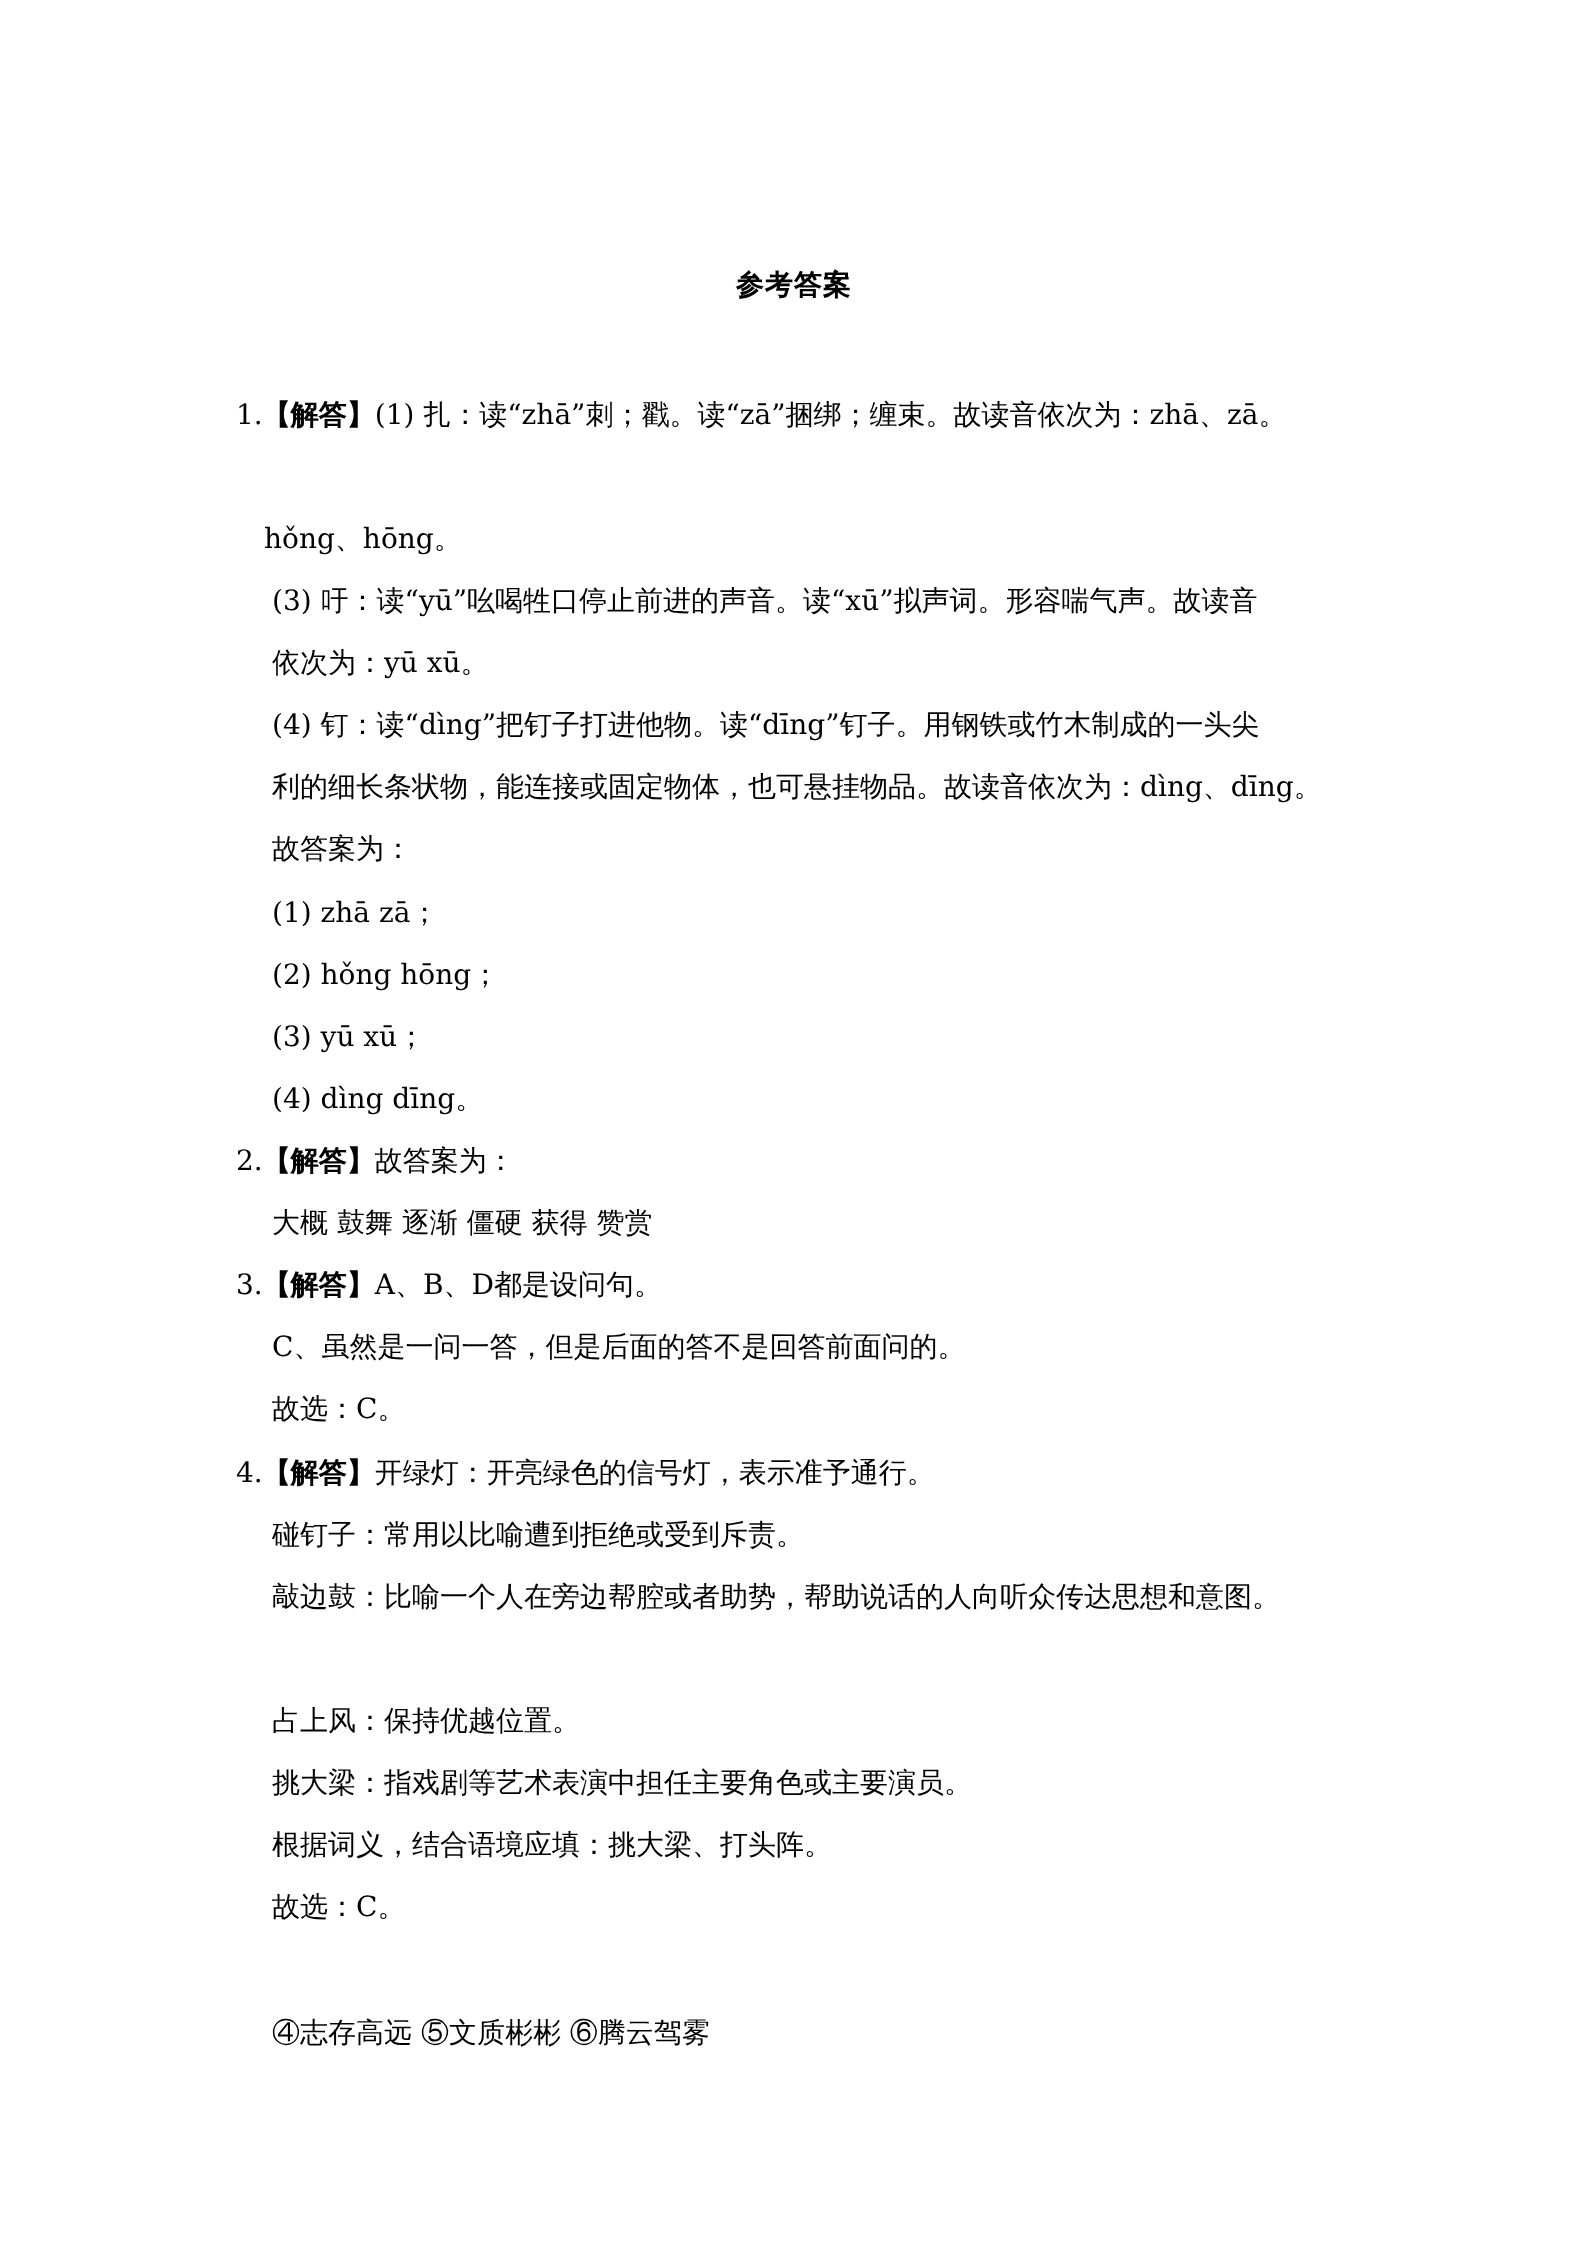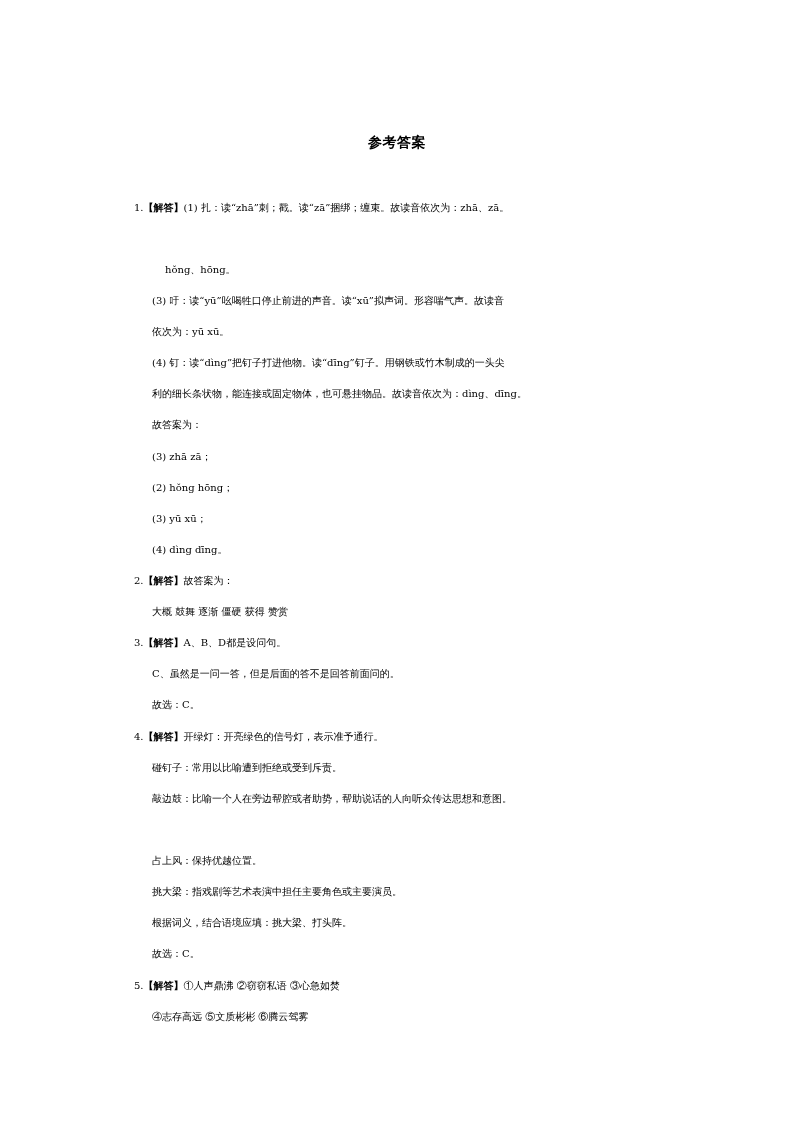--- a/index.html
+++ b/index.html
@@ -1,54 +1,53 @@
 <!DOCTYPE html>
 <html><head>
 <meta charset="utf-8">
 <style>
   html, body { margin: 0; padding: 0; background: #ffffff; }
   body { width: 794px; height: 1123px; position: relative; overflow: hidden;
          font-family: "DejaVu Serif", "Liberation Serif", serif; color: #000; }
   .page { position: absolute; left: 0; top: 0; width: 794px; height: 910px; }
   .title { position: absolute; top: 134px; left: 0; width: 794px; text-align: center;
            font-size: 14px; font-weight: bold; letter-spacing: 0.5px; }
-  .line { position: absolute; font-size: 10px; line-height: 18px; white-space: nowrap; margin-left: 16px; }
+  .line { position: absolute; font-size: 14px; line-height: 18px; white-space: nowrap; }
   .num { left: 118px; }
   .ind { left: 136px; }
   .ind0 { left: 136px; }
   .bracket { font-weight: bold; }
 </style>
 </head>
 <body>
 
 <div class="page">
   <div class="title">参考答案</div>
 
   <div class="line num" style="top:199px"><span>1.</span><span class="bracket">【解答】</span><span>(1) 扎：读“zhā”刺；戳。读“zā”捆绑；缠束。故读音依次为：zhā、zā。</span></div>
-  <div class="line ind0" style="top:261px;left:149px">hǒng、hōng。</div>
+  <div class="line ind0" style="top:261px;left:132px">hǒng、hōng。</div>
   <div class="line ind" style="top:292px">(3) 吁：读“yū”吆喝牲口停止前进的声音。读“xū”拟声词。形容喘气声。故读音</div>
   <div class="line ind" style="top:323px">依次为：yū  xū。</div>
   <div class="line ind" style="top:354px">(4) 钉：读“dìng”把钉子打进他物。读“dīng”钉子。用钢铁或竹木制成的一头尖</div>
   <div class="line ind" style="top:385px">利的细长条状物，能连接或固定物体，也可悬挂物品。故读音依次为：dìng、dīng。</div>
   <div class="line ind" style="top:416px">故答案为：</div>
-  <div class="line ind" style="top:448px">(3) zhā  zā；</div>
+  <div class="line ind" style="top:448px">(1) zhā  zā；</div>
   <div class="line ind" style="top:479px">(2) hǒng  hōng；</div>
   <div class="line ind" style="top:510px">(3) yū  xū；</div>
   <div class="line ind" style="top:541px">(4) dìng  dīng。</div>
 
   <div class="line num" style="top:572px"><span>2.</span><span class="bracket">【解答】</span><span>故答案为：</span></div>
   <div class="line ind" style="top:603px">大概 鼓舞 逐渐 僵硬 获得 赞赏</div>
 
   <div class="line num" style="top:634px"><span>3.</span><span class="bracket">【解答】</span><span>A、B、D都是设问句。</span></div>
   <div class="line ind" style="top:665px">C、虽然是一问一答，但是后面的答不是回答前面问的。</div>
   <div class="line ind" style="top:696px">故选：C。</div>
 
   <div class="line num" style="top:728px"><span>4.</span><span class="bracket">【解答】</span><span>开绿灯：开亮绿色的信号灯，表示准予通行。</span></div>
   <div class="line ind" style="top:759px">碰钉子：常用以比喻遭到拒绝或受到斥责。</div>
   <div class="line ind" style="top:790px">敲边鼓：比喻一个人在旁边帮腔或者助势，帮助说话的人向听众传达思想和意图。</div>
   <div class="line ind" style="top:852px">占上风：保持优越位置。</div>
   <div class="line ind" style="top:883px">挑大梁：指戏剧等艺术表演中担任主要角色或主要演员。</div>
   <div class="line ind" style="top:914px">根据词义，结合语境应填：挑大梁、打头阵。</div>
   <div class="line ind" style="top:945px">故选：C。</div>
 
-  <div class="line num" style="top:977px"><span>5.</span><span class="bracket">【解答】</span><span>①人声鼎沸 ②窃窃私语 ③心急如焚</span></div>
   <div class="line ind" style="top:1008px">④志存高远 ⑤文质彬彬 ⑥腾云驾雾</div>
 </div>
 
 </body></html>

